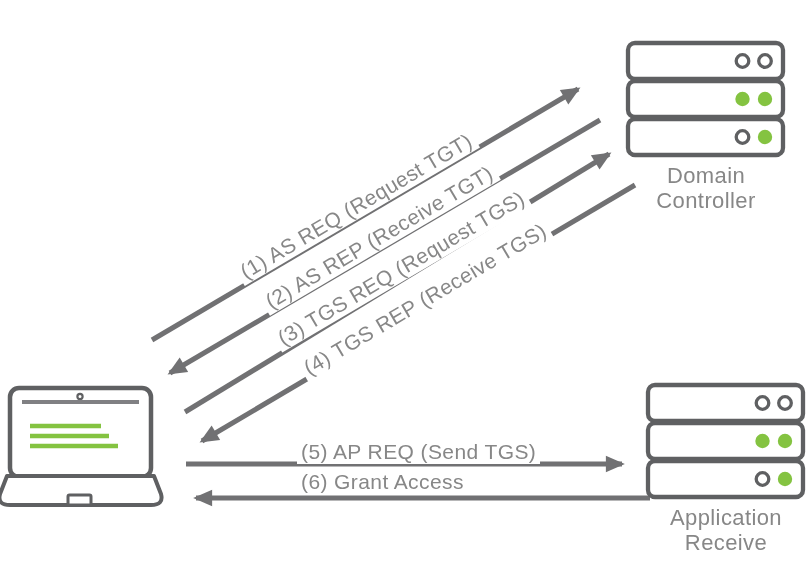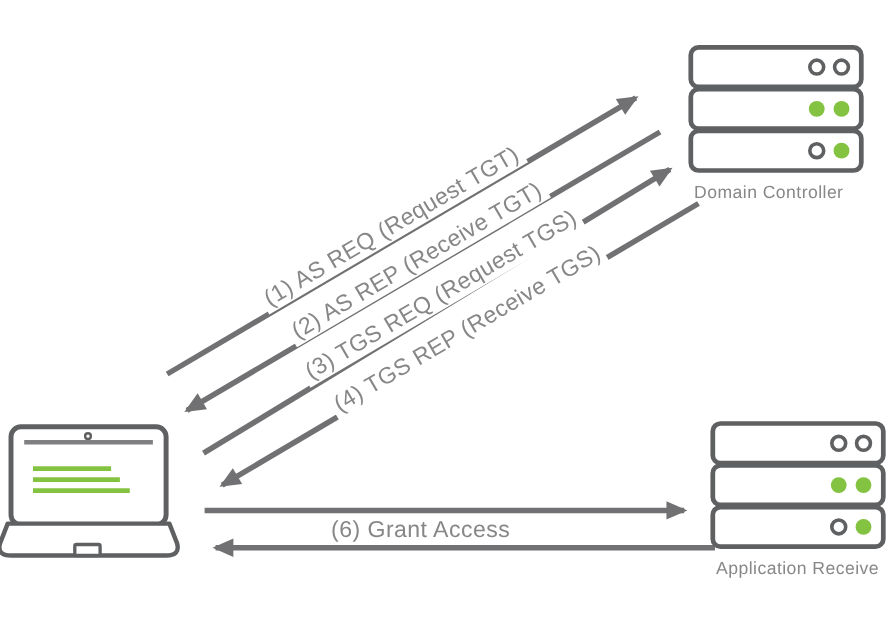--- a/index.html
+++ b/index.html
@@ -27,25 +27,25 @@
     font-size:21px;
     letter-spacing:0.4px;
     background:var(--c-bg);
     padding:1px 4px;
     line-height:1.1;
   }
   .diag{
     transform:translate(-50%,-50%) rotate(-30.5deg);
   }
   .node-label{
-    font-size:16px;
+    font-size:22px;
     line-height:25px;
     letter-spacing:0.4px;
     width:150px;
-    text-align:left;
+    text-align:center;
     white-space:normal;
   }
   
   .icon-stroke{stroke:var(--c-icon);fill:#fff;}
   .led-ring{stroke:var(--c-icon);fill:#fff;}
   .led-green{fill:var(--c-green);stroke:none;}
   .green-line{stroke:var(--c-green);}
   .gray-bar{stroke:#808083;}
   .arrow-line{stroke:var(--c-arrow);}
 </style>
@@ -115,18 +115,19 @@
       <circle class="led-ring" cx="762.5" cy="479" r="6.3" stroke-width="3.3"></circle>
       <circle class="led-green" cx="785" cy="479" r="7.2"></circle>
     </g>
   </svg>
 
   <div class="lbl msg diag" style="left:356px;top:206px">(1) AS REQ (Request TGT)</div>
   <div class="lbl msg diag" style="left:379px;top:237px">(2) AS REP (Receive TGT)</div>
   <div class="lbl msg diag" style="left:401px;top:268px">(3) TGS REQ (Request TGS)</div>
   <div class="lbl msg diag" style="left:425px;top:299px">(4) TGS REP (Receive TGS)</div>
 
+  <div class="lbl msg" style="left:297px;top:439px">(5) AP REQ (Send TGS)</div>
   <div class="lbl msg" style="left:297px;top:469px">(6) Grant Access</div>
 
   <div class="lbl node-label" style="left:631px;top:163px">Domain Controller</div>
   <div class="lbl node-label" style="left:651px;top:505px">Application Receive</div>
 
 </div>
 
 </body></html>

